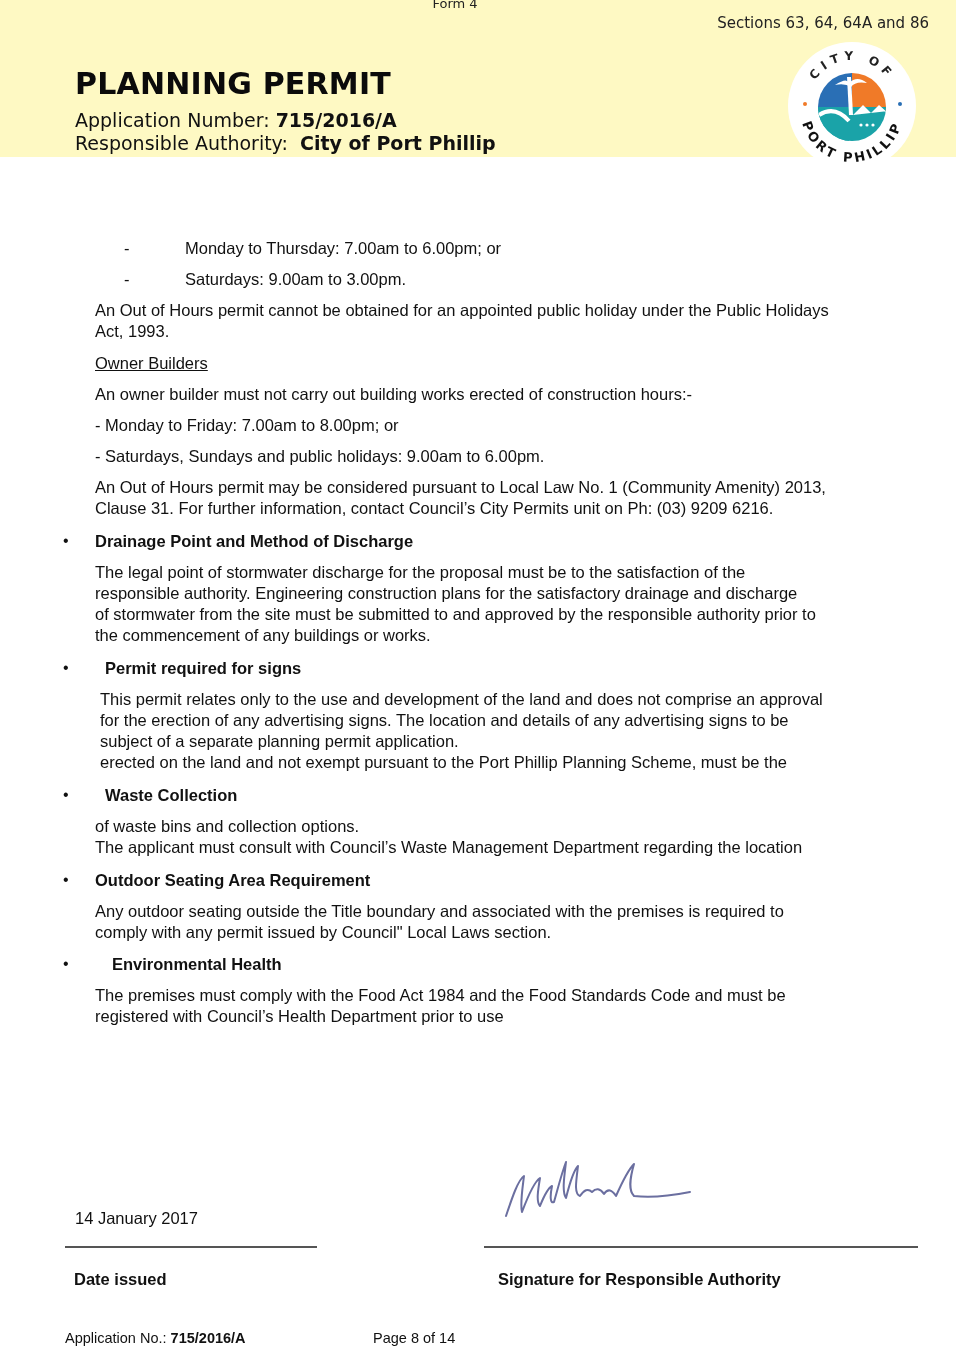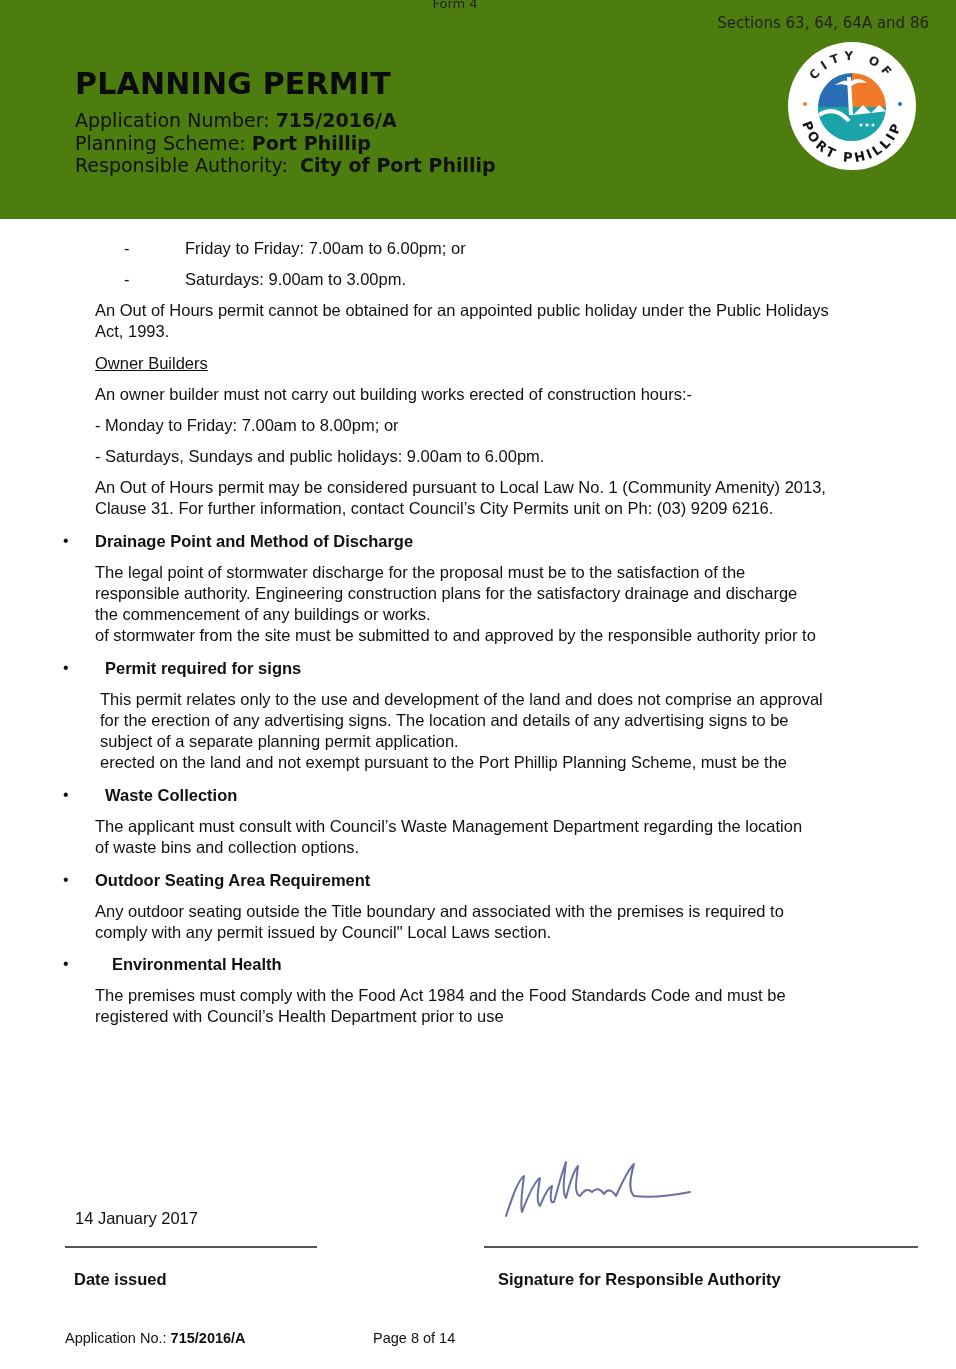--- a/index.html
+++ b/index.html
@@ -1,18 +1,18 @@
 <!DOCTYPE html>
 <html><head>
 <meta charset="utf-8">
 <style>
   html, body { margin:0; padding:0; }
   body { width:956px; height:1369px; background:#ffffff; position:relative; overflow:hidden;
          font-family:"Liberation Sans", sans-serif; color:#111; }
-  .header { position:absolute; left:0; top:0; width:956px; height:219px; background:#4d7c0f; }
+  .header { position:absolute; left:0; top:0; width:956px; height:157px; background:#fef9c3; }
   .form-no { position:absolute; left:0; width:910px; top:-4px; text-align:center; font-family:"DejaVu Sans", sans-serif; font-size:13px; color:#222; }
   .sections { position:absolute; right:27px; top:14px; font-family:"DejaVu Sans", sans-serif; font-size:15px; color:#222; }
   .title { position:absolute; left:75px; top:66px; font-family:"DejaVu Sans", sans-serif; font-weight:bold; font-size:30px; letter-spacing:0.2px; color:#0b0b0b; }
   .meta { position:absolute; left:75px; top:109px; font-family:"DejaVu Sans", sans-serif; font-size:19px; line-height:22.5px; color:#111; }
   .meta b { font-weight:bold; }
   .logo { position:absolute; left:787px; top:41px; width:130px; height:130px; }
   .body { position:absolute; left:0; top:0; width:956px; }
   .t { position:absolute; font-size:16.5px; line-height:21px; color:#111; }
   .just { text-align:justify; text-align-last:left; }
   .bold { font-weight:bold;text-align:right; }
@@ -23,21 +23,20 @@
 </style>
 </head>
 <body>
 
 <div class="header">
   <div class="form-no">Form 4</div>
   <div class="sections">Sections 63, 64, 64A and 86</div>
   <div class="title">PLANNING PERMIT</div>
   <div class="meta">
     <div><span>Application Number: </span><b>715/2016/A</b></div>
-    <div><span>Planning Scheme: </span><b>Port Phillip</b></div>
     <div><span style="white-space:pre">Responsible Authority:  </span><b>City of Port Phillip</b></div>
   </div>
   <svg class="logo" viewBox="0 0 130 130">
     <circle cx="65" cy="65" r="64" fill="#ffffff"></circle>
     <defs>
       <path id="arcTop" d="M 22 62 A 43 43 0 0 1 108 62"></path>
       <path id="arcBot" d="M 14 70 A 51 51 0 0 0 116 70"></path>
       <clipPath id="inner">
           <circle cx="65" cy="66" r="34"></circle>
         </clipPath>
@@ -57,58 +56,58 @@
     </g>
     <circle cx="18" cy="63" r="2" fill="#f07a28"></circle>
     <circle cx="113" cy="63" r="2" fill="#2a6fb5"></circle>
     <text font-family="DejaVu Sans, sans-serif" font-weight="bold" font-size="12" letter-spacing="5" fill="#222"><textPath href="#arcTop" startOffset="50%" text-anchor="middle">CITY OF</textPath></text>
     <text font-family="DejaVu Sans, sans-serif" font-weight="bold" font-size="13" letter-spacing="3" fill="#111"><textPath href="#arcBot" startOffset="50%" text-anchor="middle">PORT PHILLIP</textPath></text>
   </svg>
 </div>
 
 <div class="body">
   <div class="t" style="left:124px; top:238px;">-</div>
-  <div class="t" style="left:185px; top:238px;">Friday to Friday: 7.00am to 6.00pm; or</div>
+  <div class="t" style="left:185px; top:238px;">Monday to Thursday: 7.00am to 6.00pm; or</div>
   <div class="t" style="left:124px; top:269px;">-</div>
   <div class="t" style="left:185px; top:269px;">Saturdays: 9.00am to 3.00pm.</div>
 
   <div class="t" style="left:95px; top:300px;">An Out of Hours permit cannot be obtained for an appointed public holiday under the Public Holidays</div>
   <div class="t" style="left:95px; top:321px;">Act, 1993.</div>
 
   <div class="t u" style="left:95px; top:353px;">Owner Builders</div>
   <div class="t" style="left:95px; top:384px;">An owner builder must not carry out building works erected of construction hours:-</div>
   <div class="t" style="left:95px; top:415px;">- Monday to Friday: 7.00am to 8.00pm; or</div>
   <div class="t" style="left:95px; top:446px;">- Saturdays, Sundays and public holidays: 9.00am to 6.00pm.</div>
 
   <div class="t" style="left:95px; top:477px;">An Out of Hours permit may be considered pursuant to Local Law No. 1 (Community Amenity) 2013,</div>
   <div class="t" style="left:95px; top:498px;">Clause 31. For further information, contact Council’s City Permits unit on Ph: (03) 9209 6216.</div>
 
   <div class="bullet" style="top:532px;">•</div>
   <div class="t bold" style="left:95px; top:531px;">Drainage Point and Method of Discharge</div>
   <div class="t just" style="left:95px; top:562px; width:799px;">
     <div>The legal point of stormwater discharge for the proposal must be to the satisfaction of the</div>
     <div>responsible authority.  Engineering construction plans for the satisfactory drainage and discharge</div>
+    <div>of stormwater from the site must be submitted to and approved by the responsible authority prior to</div>
     <div>the commencement of any buildings or works.</div>
-    <div>of stormwater from the site must be submitted to and approved by the responsible authority prior to</div>
   </div>
 
   <div class="bullet" style="top:659px;">•</div>
   <div class="t bold" style="left:105px; top:658px;">Permit required for signs</div>
   <div class="t just" style="left:100px; top:689px; width:794px;">
     <div>This permit relates only to the use and development of the land and does not comprise an approval</div>
     <div>for the erection of any advertising signs. The location and details of any advertising signs to be</div>
     <div>subject of a separate planning permit application.</div>
     <div>erected on the land and not exempt pursuant to the Port Phillip Planning Scheme, must be the</div>
   </div>
 
   <div class="bullet" style="top:786px;">•</div>
   <div class="t bold" style="left:105px; top:785px;">Waste Collection</div>
   <div class="t just" style="left:95px; top:816px; width:799px;">
+    <div>of waste bins and collection options.</div>
     <div>The applicant must consult with Council’s Waste Management Department regarding the location</div>
-    <div>of waste bins and collection options.</div>
   </div>
 
   <div class="bullet" style="top:871px;">•</div>
   <div class="t bold" style="left:95px; top:870px;">Outdoor Seating Area Requirement</div>
   <div class="t just" style="left:95px; top:901px; width:799px;">
     <div>Any outdoor seating outside the Title boundary and associated with the premises is required to</div>
     <div>comply with any permit issued by Council" Local Laws section.</div>
   </div>
 
   <div class="bullet" style="top:955px;">•</div>

